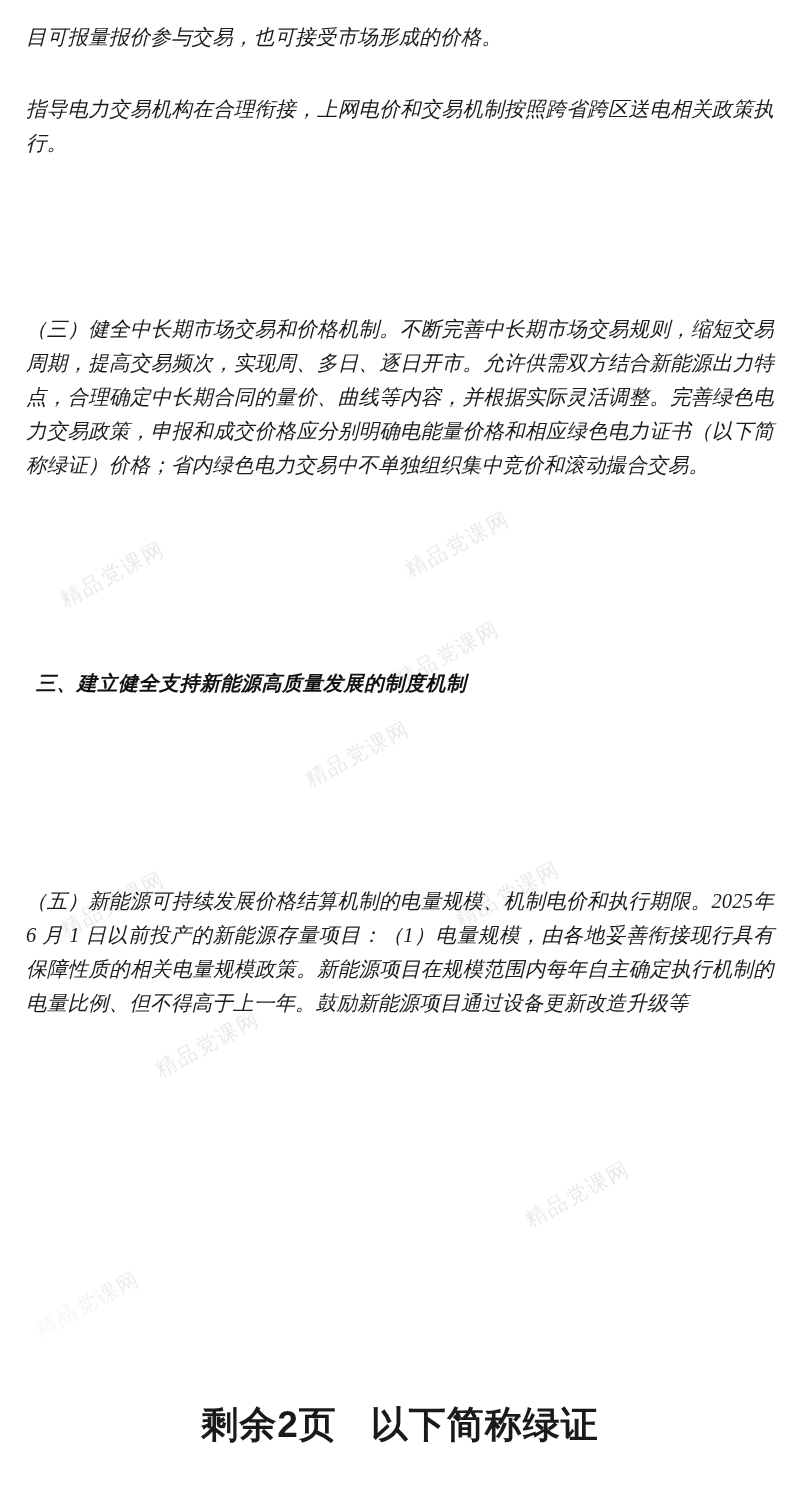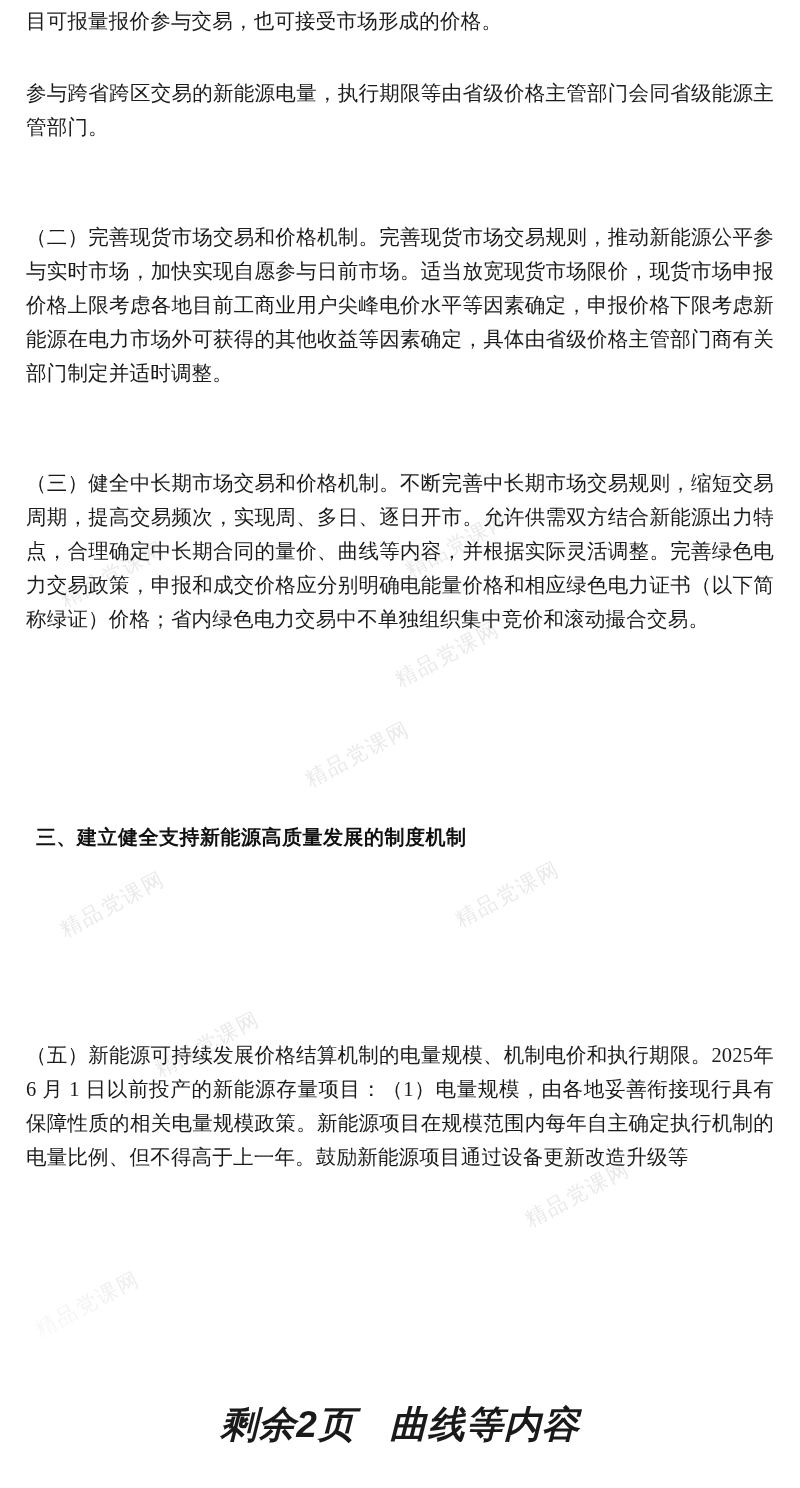--- a/index.html
+++ b/index.html
@@ -21,21 +21,22 @@
     width: 800px;
     height: 1488px;
     box-sizing: border-box;
     padding: 0 26px;
     background: #fff;
   }
 
   .doc-body {
     position: relative;
     z-index: 2;
-    padding-top: 4px;
+    padding-top: 20px;
+    font-style: italic;
   }
 
   p.para {
     margin: 0 0 0 0;
     font-size: 20.5px;
     line-height: 34px;
     letter-spacing: 0.2px;
     text-align: justify;
     text-justify: inter-ideograph;
     color: #1b1b1b;
@@ -93,21 +94,20 @@
   .footer-cta {
     position: absolute;
     left: 0;
     right: 0;
     bottom: 38px;
     z-index: 4;
     display: flex;
     align-items: center;
     justify-content: center;
     gap: 34px;
-    font-style: italic;
   }
   .footer-cta span {
     font-family: "Liberation Sans", "DejaVu Sans", sans-serif;
     font-size: 37px;
     font-weight: bold;
     color: #1a1a1a;
     letter-spacing: 1px;
   }
 </style>
 </head>
@@ -126,25 +126,24 @@
     <div class="wm" style="left:30px; top:1290px;">精品党课网</div>
     <div class="wm" style="left:520px; top:1180px;">精品党课网</div>
   </div>
 
   <div class="doc-body">
 
     <p class="para">目可报量报价参与交易，也可接受市场形成的价格。</p>
 
     <div class="gap-md"></div>
 
-    <p class="para">参与跨省跨区交易的新能源电量，执行期限等由省级价格主管部门会同省级能源主管部门。</p>
+    <p class="para">指导电力交易机构在合理衔接，上网电价和交易机制按照跨省跨区送电相关政策执行。</p>
 
     <div class="gap-xl"></div>
 
-    <p class="para indent">（二）完善现货市场交易和价格机制。完善现货市场交易规则，推动新能源公平参与实时市场，加快实现自愿参与日前市场。适当放宽现货市场限价，现货市场申报价格上限考虑各地目前工商业用户尖峰电价水平等因素确定，申报价格下限考虑新能源在电力市场外可获得的其他收益等因素确定，具体由省级价格主管部门商有关部门制定并适时调整。</p>
 
     <div class="gap-xl"></div>
 
     <p class="para indent">（三）健全中长期市场交易和价格机制。不断完善中长期市场交易规则，缩短交易周期，提高交易频次，实现周、多日、逐日开市。允许供需双方结合新能源出力特点，合理确定中长期合同的量价、曲线等内容，并根据实际灵活调整。完善绿色电力交易政策，申报和成交价格应分别明确电能量价格和相应绿色电力证书（以下简称绿证）价格；省内绿色电力交易中不单独组织集中竞价和滚动撮合交易。</p>
 
     <div class="gap-xl"></div>
 
 
     <div class="gap-xl"></div>
     <div class="gap-sm"></div>
@@ -158,16 +157,16 @@
     <div class="gap-xl"></div>
 
     <p class="para indent">（五）新能源可持续发展价格结算机制的电量规模、机制电价和执行期限。2025年 6 月 1 日以前投产的新能源存量项目：（1）电量规模，由各地妥善衔接现行具有保障性质的相关电量规模政策。新能源项目在规模范围内每年自主确定执行机制的电量比例、但不得高于上一年。鼓励新能源项目通过设备更新改造升级等</p>
 
   </div>
 
   <div class="fade"></div>
 
   <div class="footer-cta">
     <span>剩余2页</span>
-    <span>曲线等内容</span>
+    <span>以下简称绿证</span>
   </div>
 
 </div>
 
 </body></html>

